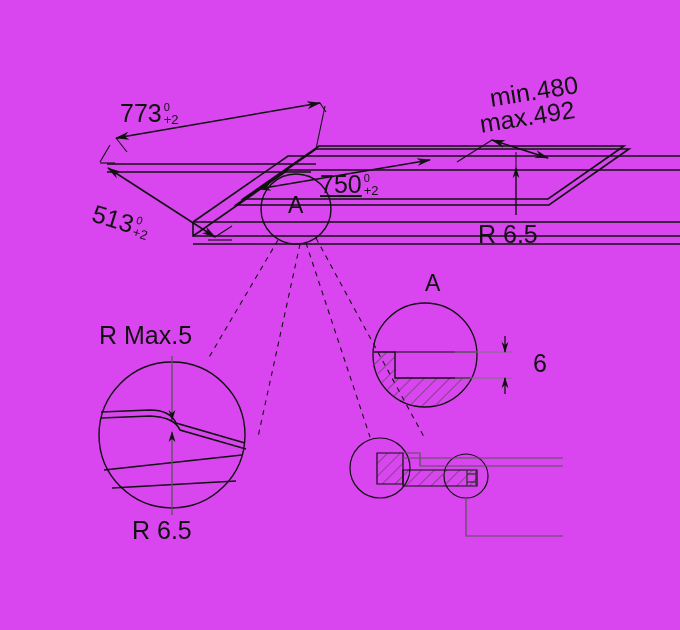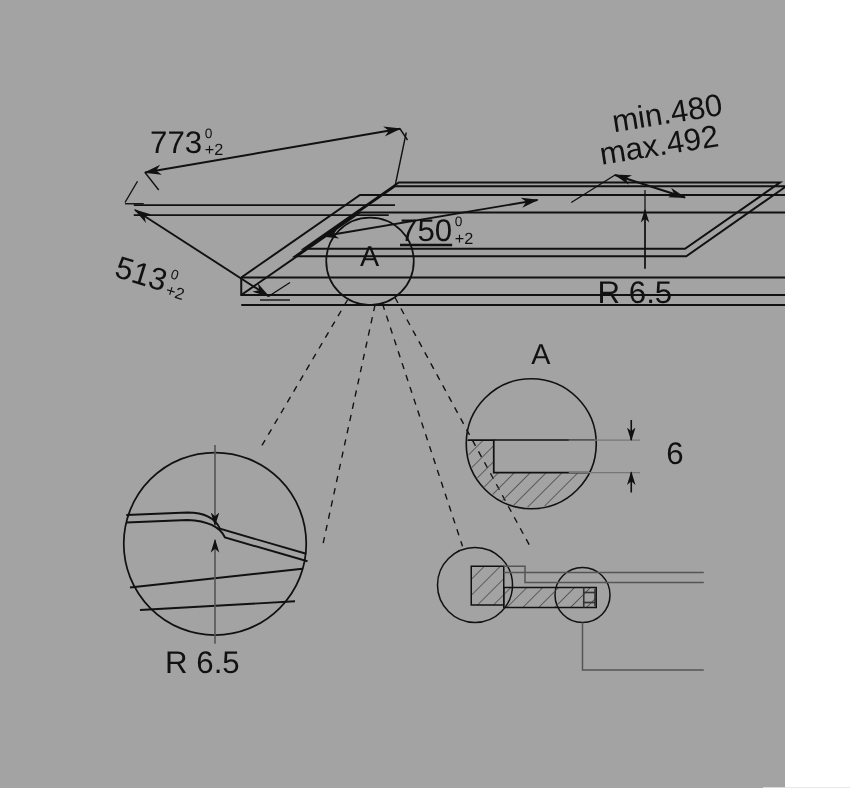--- a/index.html
+++ b/index.html
@@ -2,23 +2,23 @@
 <html><head>
 <meta charset="utf-8">
 <style>
   html, body {
     margin: 0;
     padding: 0;
     background: #ffffff;
   }
   #root {
     position: relative;
-    width: 628px;
+    width: 680px;
     height: 630px;
-    background: #a3a3a3;
+    background: #d946ef;
     font-family: "Liberation Sans", sans-serif;
     overflow: hidden;
   }
   svg.drawing {
     position: absolute;
     left: 0;
     top: 0;
     width: 680px;
     height: 630px;
   }
@@ -222,20 +222,21 @@
   </div>
 
   <div class="lbl lbl-main" style="left:488px; top:86px; transform: rotate(-9deg); transform-origin: left top;">min.480</div>
 
   <div class="lbl lbl-main" style="left:478px; top:112px; transform: rotate(-9deg); transform-origin: left top;">max.492</div>
 
   <div class="lbl lbl-main" style="left:478px; top:222px;">R 6.5</div>
 
   <div class="lbl lbl-a" style="left:288px; top:194px;">A</div>
 
+  <div class="lbl lbl-main" style="left:99px; top:323px;">R Max.5</div>
 
   <div class="lbl lbl-main" style="left:132px; top:518px;">R 6.5</div>
 
   <div class="lbl lbl-a" style="left:425px; top:272px;">A</div>
 
   <div class="lbl lbl-main" style="left:533px; top:351px;">6</div>
 
 </div>
 
 </body></html>

